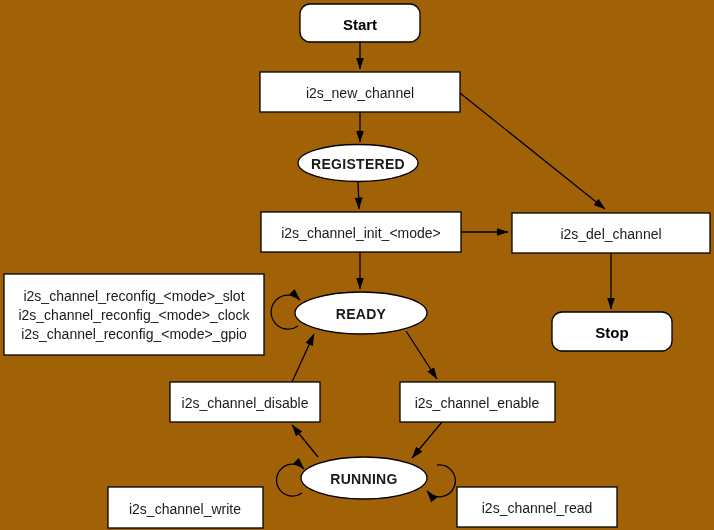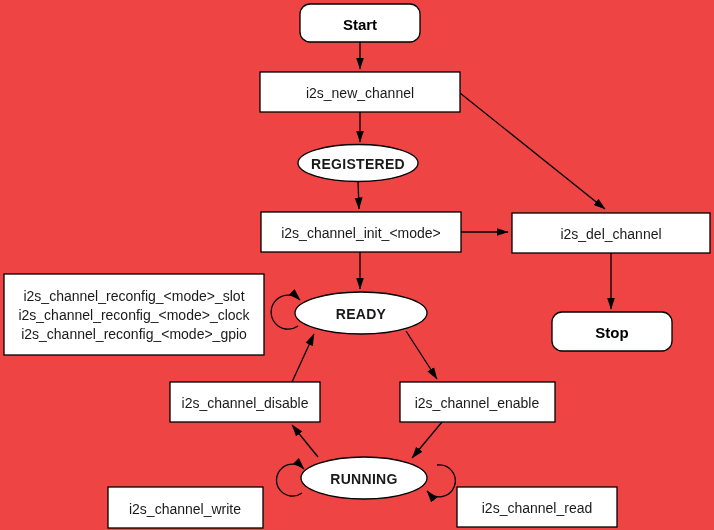--- a/index.html
+++ b/index.html
@@ -4,21 +4,21 @@
 <style>
   html, body {
     margin: 0;
     padding: 0;
     background: #ffffff;
   }
   .canvas {
     position: relative;
     width: 714px;
     height: 530px;
-    background: #ef4444;
+    background: #a16207;
     font-family: "Liberation Sans", sans-serif;
     overflow: hidden;
   }
   svg text {
     font-family: "Liberation Sans", "DejaVu Sans", sans-serif;
     font-size: 14px;
     fill: #1a1a1a;
   }
   svg text.terminal {
     font-weight: bold;

